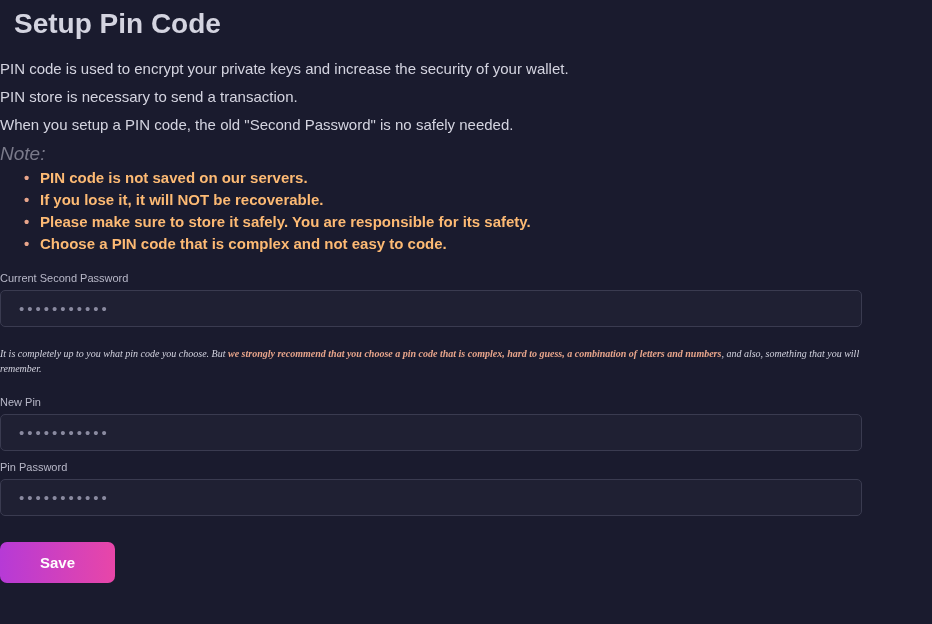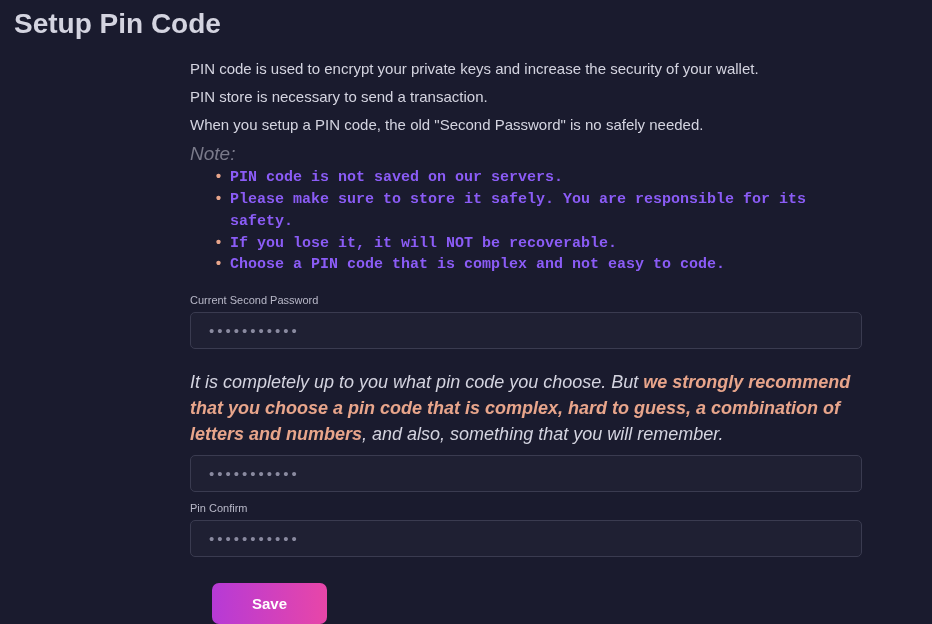--- a/index.html
+++ b/index.html
@@ -15,21 +15,20 @@
       height: 624px;
       overflow: hidden;
     }
     .page-title {
       font-size: 28px;
       font-weight: 700;
       color: #d4d4e0;
       padding: 8px 14px 18px;
     }
     .content {
-      padding-left: 190px;
       padding-right: 70px;
     }
     .intro-text {
       font-size: 15px;
       color: #d4d4e0;
       line-height: 1.45;
       margin-bottom: 6px;
     }
     .note-label {
       display: block;
@@ -41,23 +40,22 @@
     }
     .note-list {
       list-style: none;
       margin-bottom: 18px;
     }
     .note-list li {
       position: relative;
       padding-left: 40px;
       font-size: 15px;
       font-weight: 600;
-      color: #8b5cf6;
+      color: #fdba74;
       line-height: 1.45;
-      font-family: Liberation Mono, monospace;
     }
     .note-list li::before {
       content: "•";
       position: absolute;
       left: 24px;
       color: #e8a58b;
       font-weight: 700;
     }
     .field-label {
       display: block;
@@ -76,70 +74,71 @@
       color: #d4d4e0;
       letter-spacing: 3px;
       outline: none;
     }
     .password-input::placeholder {
       color: #8a8aa0;
       letter-spacing: 3px;
     }
     .recommend-text {
       font-style: italic;
-      font-size: 18px;
+      font-size: 10px;
       color: #d4d4e0;
       line-height: 1.45;
       margin-top: 20px;
-      margin-bottom: 8px;
+      margin-bottom: 20px;
+      font-family: Liberation Serif, serif;
     }
     .recommend-strong {
       font-style: italic;
       font-weight: 700;
       color: #e8a58b;
     }
     .save-button {
       margin-top: 26px;
       background: linear-gradient(90deg, #b63ad6, #e846a8);
       color: #ffffff;
       font-weight: 700;
       font-size: 15px;
       border: none;
       border-radius: 7px;
       padding: 12px 40px;
       cursor: pointer;
-      margin-left: 22px;
     }
   </style>
 </head>
 <body>
 
 <h1 class="page-title">Setup Pin Code</h1>
 
 <div class="content">
 
   <p class="intro-text">PIN code is used to encrypt your private keys and increase the security of your wallet.</p>
   <p class="intro-text">PIN store is necessary to send a transaction.</p>
   <p class="intro-text">When you setup a PIN code, the old "Second Password" is no safely needed.</p>
 
   <span class="note-label">Note:</span>
   <ul class="note-list">
     <li>PIN code is not saved on our servers.</li>
+    <li>If you lose it, it will NOT be recoverable.</li>
     <li>Please make sure to store it safely. You are responsible for its safety.</li>
-    <li>If you lose it, it will NOT be recoverable.</li>
     <li>Choose a PIN code that is complex and not easy to code.</li>
   </ul>
 
   <label class="field-label">Current Second Password</label>
   <input type="password" class="password-input" placeholder="•••••••••••" style="">
 
   <p class="recommend-text">
     <span>It is completely up to you what pin code you choose. But </span><span class="recommend-strong">we strongly recommend that you choose a pin code that is complex, hard to guess, a combination of letters and numbers</span><span>, and also, something that you will remember.</span>
   </p>
 
+  <label class="field-label">New Pin</label>
   <input type="password" class="password-input" placeholder="•••••••••••" style="">
 
-  <label class="field-label">Pin Confirm</label>
+  <label class="field-label">Pin Password</label>
   <input type="password" class="password-input" placeholder="•••••••••••" style="">
 
   <button class="save-button">Save</button>
 
 </div>
 
 </body></html>

